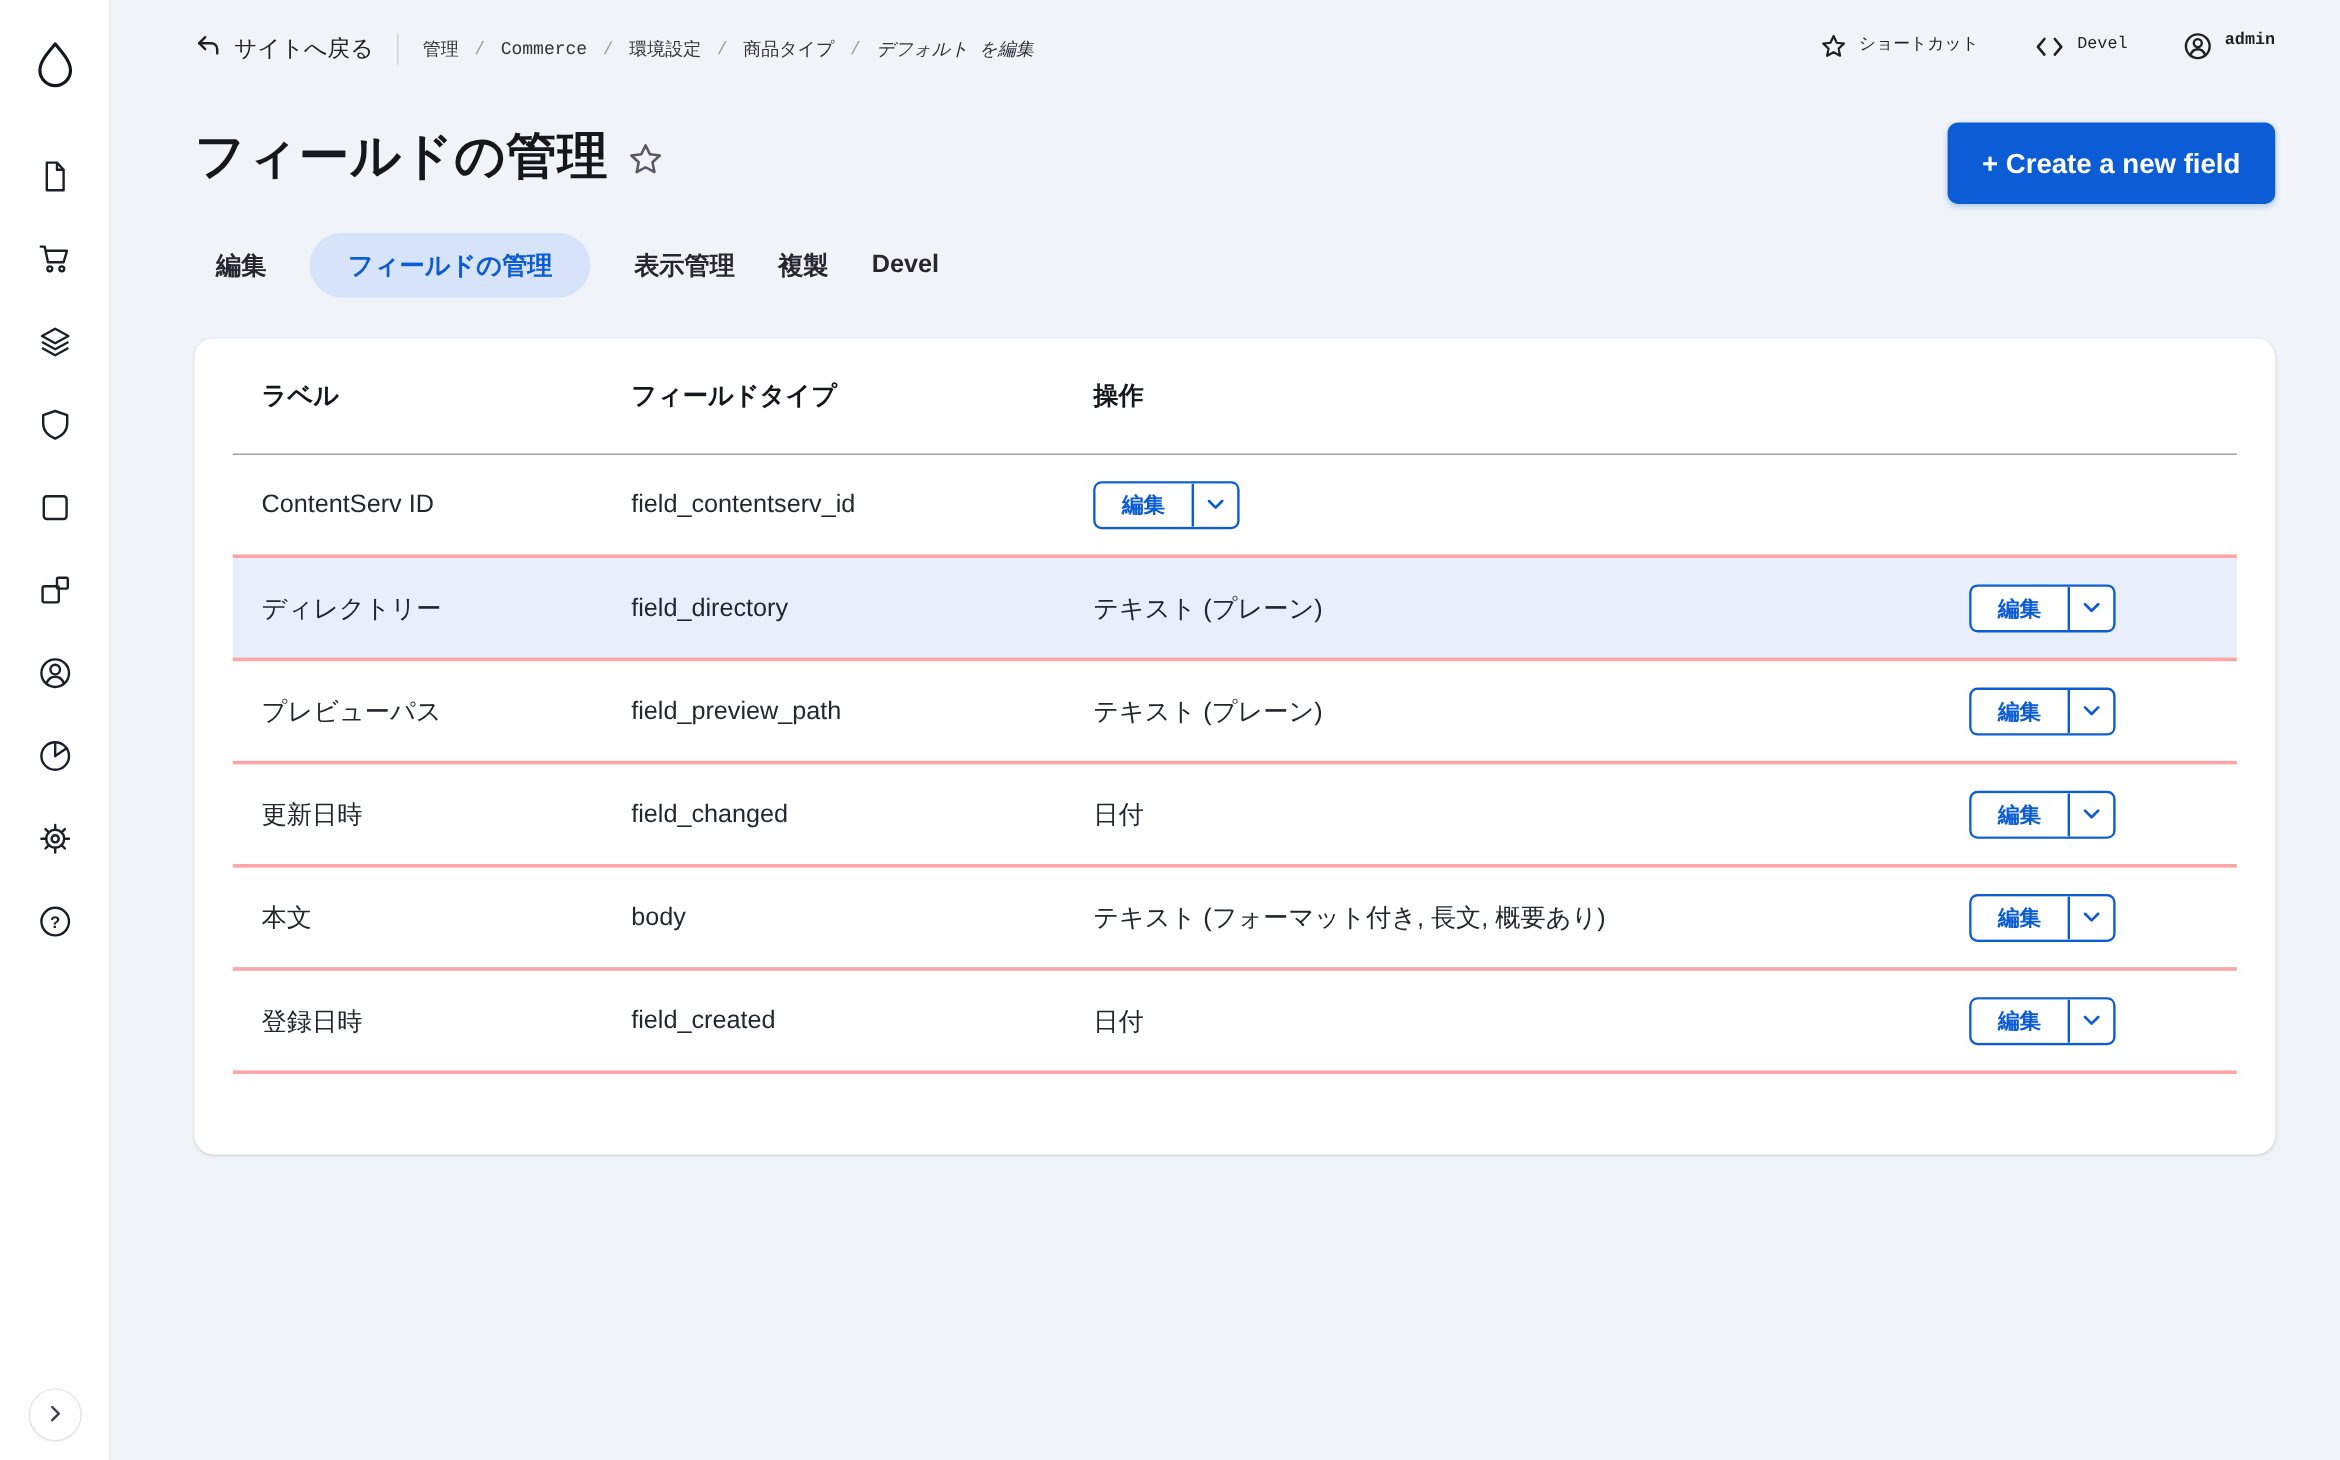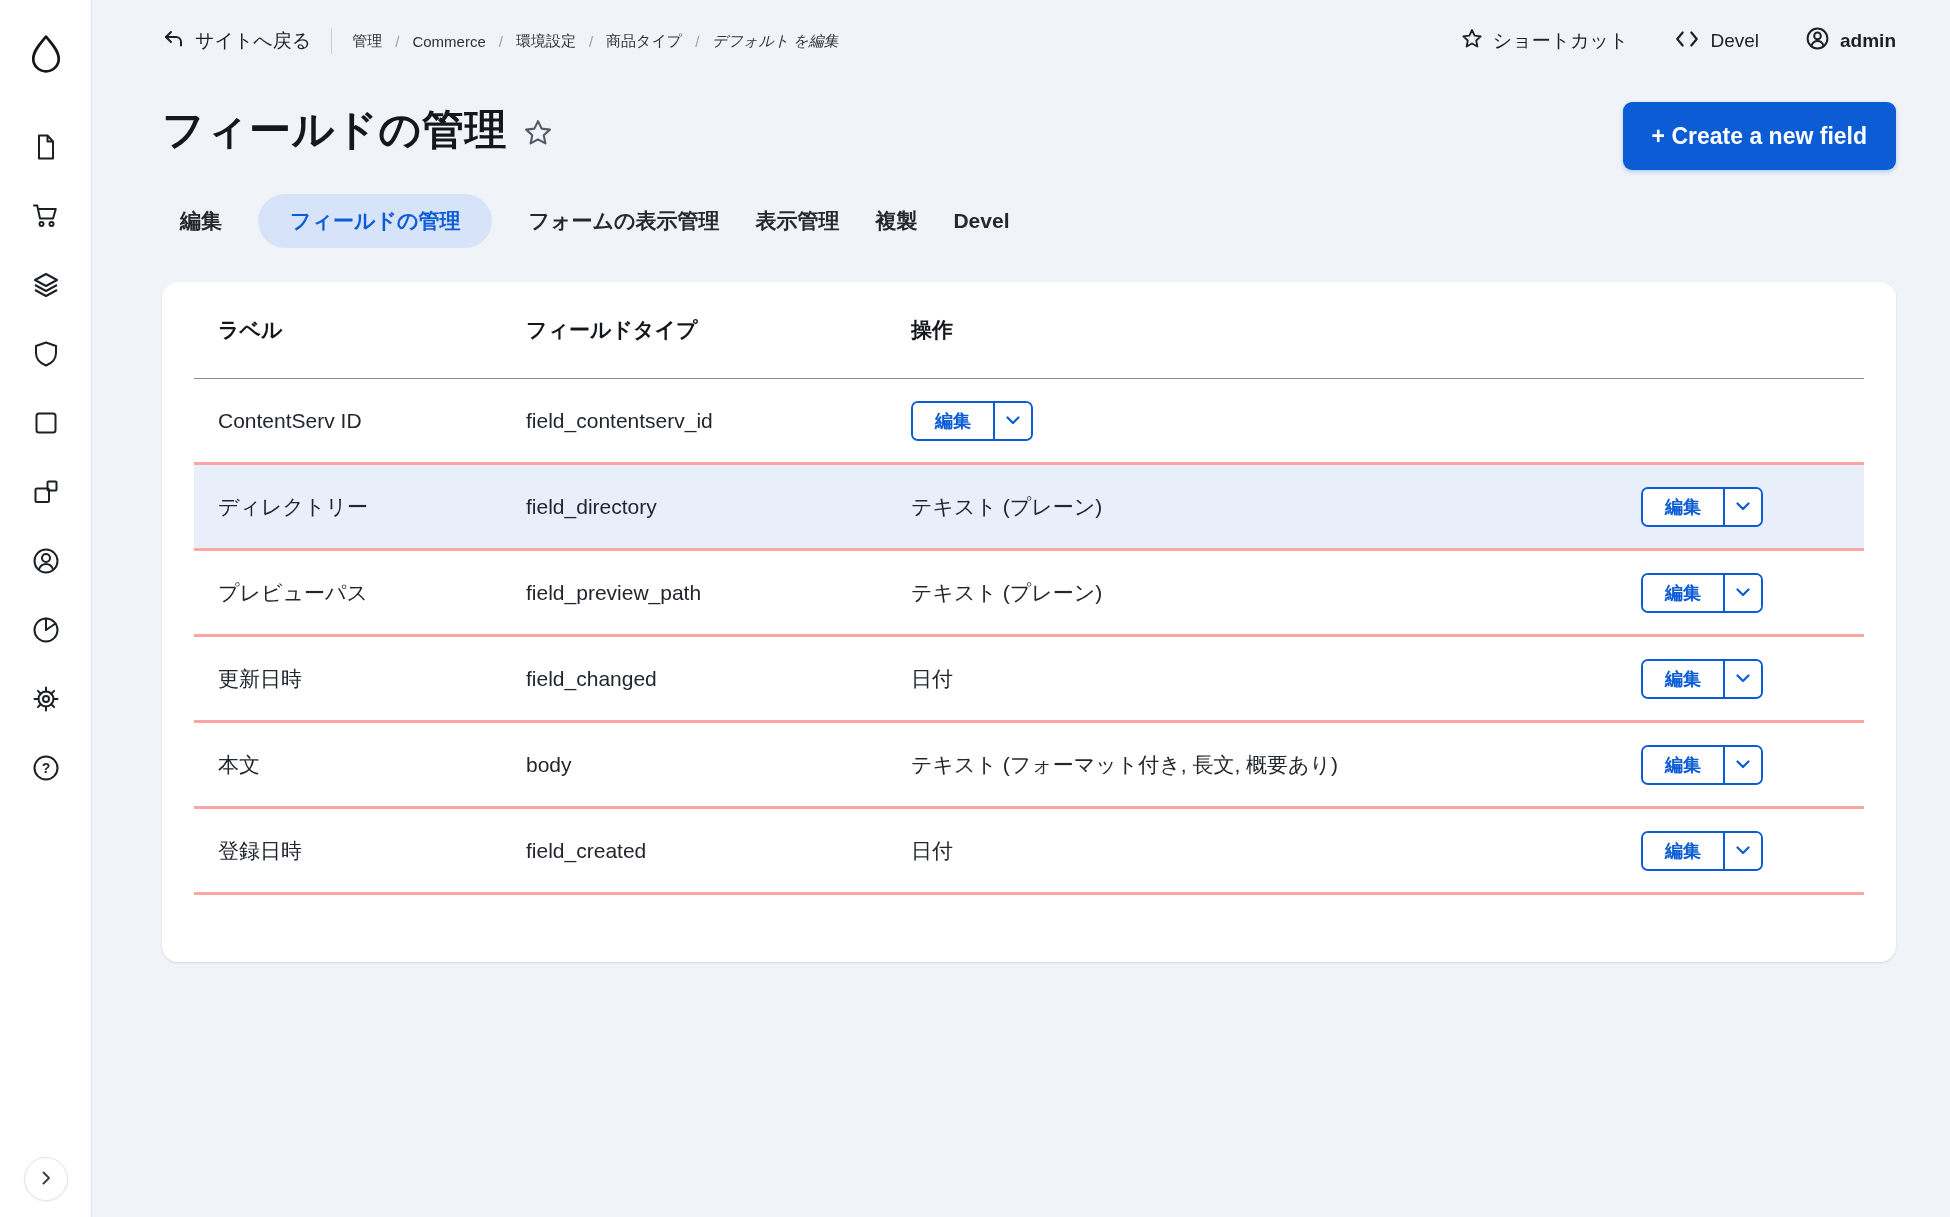--- a/index.html
+++ b/index.html
@@ -32,30 +32,31 @@
     position:absolute;bottom:16px;left:50%;transform:translateX(-50%);
     width:44px;height:44px;border-radius:50%;background:#fff;
     border:1px solid #dfe3ea;display:flex;align-items:center;justify-content:center;
     cursor:pointer;box-shadow:0 1px 2px rgba(16,24,40,.05);
   }
   
   .main{margin-left:92px;height:100%}
   .toolbar{
     height:82px;display:flex;align-items:center;justify-content:space-between;
     padding:0 54px 0 70px;
+    font-family:Liberation Mono, monospace;
   }
   .toolbar-left{display:flex;align-items:center;gap:20px}
   .back-link{display:flex;align-items:center;gap:11px;font-size:19px;color:var(--text);cursor:pointer}
   .toolbar-divider{width:1px;height:26px;background:#c9cdd4}
   .breadcrumb{display:flex;align-items:center;gap:13px;font-size:15px;color:#2e323a}
   .crumb{cursor:pointer}
   .crumb.current{font-style:italic}
   .crumb-sep{color:#9aa0a8}
   .toolbar-right{display:flex;align-items:center;gap:46px}
-  .toolbar-action{display:flex;align-items:center;gap:10px;font-size:19px;color:var(--text);cursor:pointer}
+  .toolbar-action{display:flex;gap:10px;font-size:14px;color:var(--text);cursor:pointer}
   
   .page-head{
     display:flex;align-items:flex-start;justify-content:space-between;
     padding:20px 54px 0 70px;
   }
   .title-wrap{display:flex;align-items:center;gap:16px}
   .page-title{font-size:42px;font-weight:600;color:#14181d;letter-spacing:.5px}
   .fav-star{background:none;border:none;cursor:pointer;display:flex;align-items:center;margin-top:6px}
   .create-btn{
     height:68px;padding:0 29px;border:none;border-radius:9px;cursor:pointer;
@@ -246,21 +247,20 @@
             <path d="M12 2.5l2.9 6 6.6.8-4.9 4.5 1.3 6.5-5.9-3.2-5.9 3.2 1.3-6.5-4.9-4.5 6.6-.8z"></path>
           </svg>
       </button>
     </div>
     <button class="create-btn">+ Create a new field</button>
   </div>
 
   <nav class="tabs">
       <div class="tab">編集</div>
       <div class="tab active">フィールドの管理</div>
-      <div class="tab">フォームの表示管理</div>
       <div class="tab">表示管理</div>
       <div class="tab">複製</div>
       <div class="tab">Devel</div>
     </nav>
 
   <section class="card">
     <div class="grid t-head">
       <div class="cell">ラベル</div>
       <div class="cell">フィールドタイプ</div>
       <div class="cell">操作</div>

